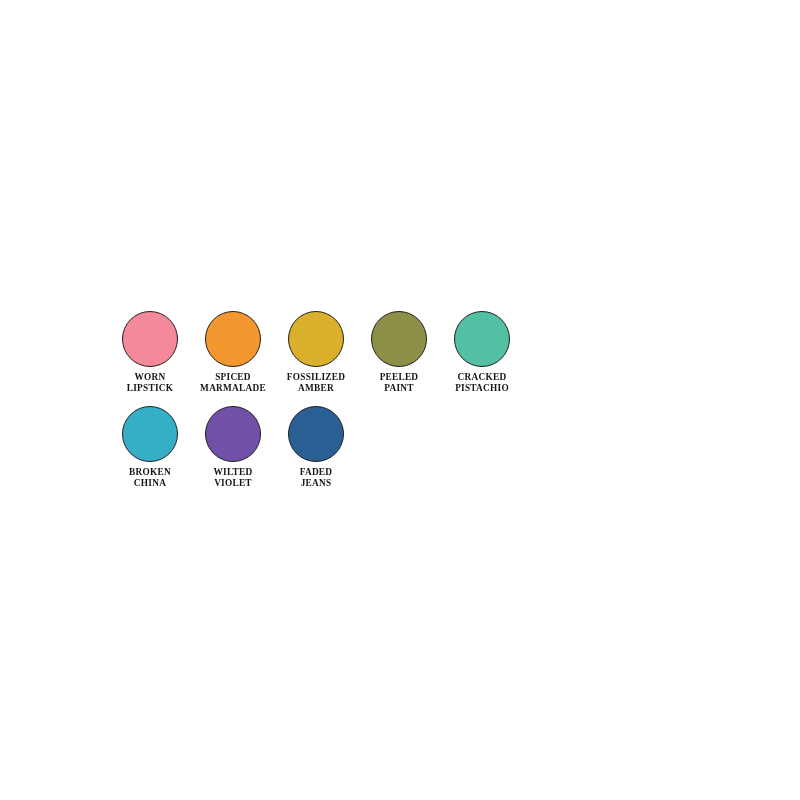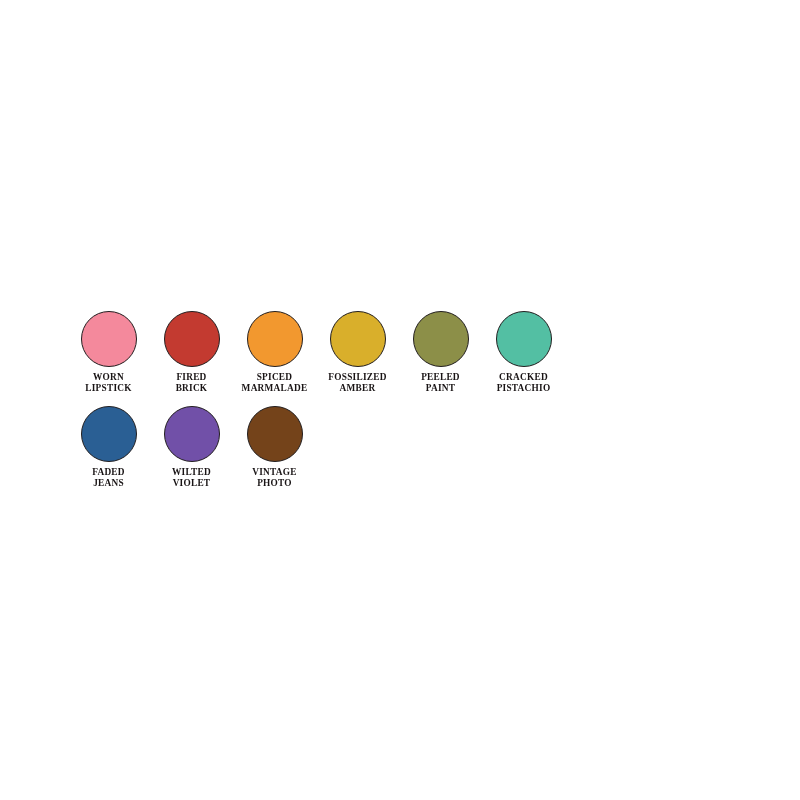--- a/index.html
+++ b/index.html
@@ -77,50 +77,46 @@
 
 <div id="palette-board">
   <div class="swatch-grid">
 
     <div class="swatch-row">
       <div class="swatch-cell">
         <span class="swatch-disc" style="background-color: rgb(244, 137, 156); border-color: rgb(35, 31, 32);"></span>
         <span class="swatch-label"><span class="line1">WORN</span><span class="line2">LIPSTICK</span></span>
       </div>
       <div class="swatch-cell">
-        <span class="swatch-disc" style="background-color: rgb(195, 58, 48); border-color: rgb(35, 31, 32);"></span>
-        <span class="swatch-label"><span class="line1">FIRED</span><span class="line2">BRICK</span></span>
-      </div>
-      <div class="swatch-cell">
         <span class="swatch-disc" style="background-color: rgb(242, 152, 47); border-color: rgb(35, 31, 32);"></span>
         <span class="swatch-label"><span class="line1">SPICED</span><span class="line2">MARMALADE</span></span>
       </div>
       <div class="swatch-cell">
         <span class="swatch-disc" style="background-color: rgb(217, 175, 43); border-color: rgb(35, 31, 32);"></span>
         <span class="swatch-label"><span class="line1">FOSSILIZED</span><span class="line2">AMBER</span></span>
       </div>
       <div class="swatch-cell">
         <span class="swatch-disc" style="background-color: rgb(140, 143, 72); border-color: rgb(35, 31, 32);"></span>
         <span class="swatch-label"><span class="line1">PEELED</span><span class="line2">PAINT</span></span>
       </div>
       <div class="swatch-cell">
         <span class="swatch-disc" style="background-color: rgb(83, 191, 163); border-color: rgb(35, 31, 32);"></span>
         <span class="swatch-label"><span class="line1">CRACKED</span><span class="line2">PISTACHIO</span></span>
       </div>
     </div>
 
     <div class="swatch-row">
       <div class="swatch-cell">
-        <span class="swatch-disc" style="background-color: rgb(42, 95, 148); border-color: rgb(35, 31, 32);"></span>
-        <span class="swatch-label"><span class="line1">FADED</span><span class="line2">JEANS</span></span>
+        <span class="swatch-disc" style="background-color: rgb(53, 175, 198); border-color: rgb(35, 31, 32);"></span>
+        <span class="swatch-label"><span class="line1">BROKEN</span><span class="line2">CHINA</span></span>
       </div>
       <div class="swatch-cell">
         <span class="swatch-disc" style="background-color: rgb(113, 80, 168); border-color: rgb(35, 31, 32);"></span>
         <span class="swatch-label"><span class="line1">WILTED</span><span class="line2">VIOLET</span></span>
       </div>
       <div class="swatch-cell">
-        <span class="swatch-disc" style="background-color: rgb(116, 67, 26); border-color: rgb(35, 31, 32);"></span>
-        <span class="swatch-label"><span class="line1">VINTAGE</span><span class="line2">PHOTO</span></span>
+        <span class="swatch-disc" style="background-color: rgb(42, 95, 148); border-color: rgb(35, 31, 32);"></span>
+        <span class="swatch-label"><span class="line1">FADED</span><span class="line2">JEANS</span></span>
       </div>
     </div>
 
   </div>
 </div>
 
 </body></html>

